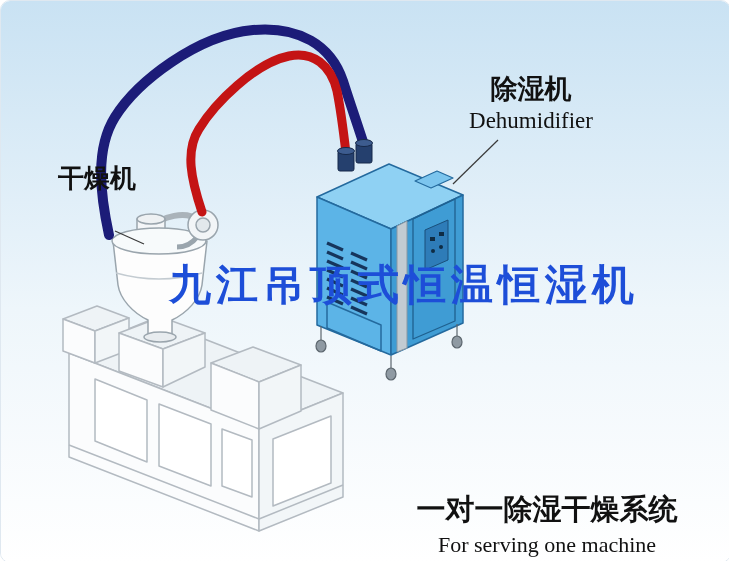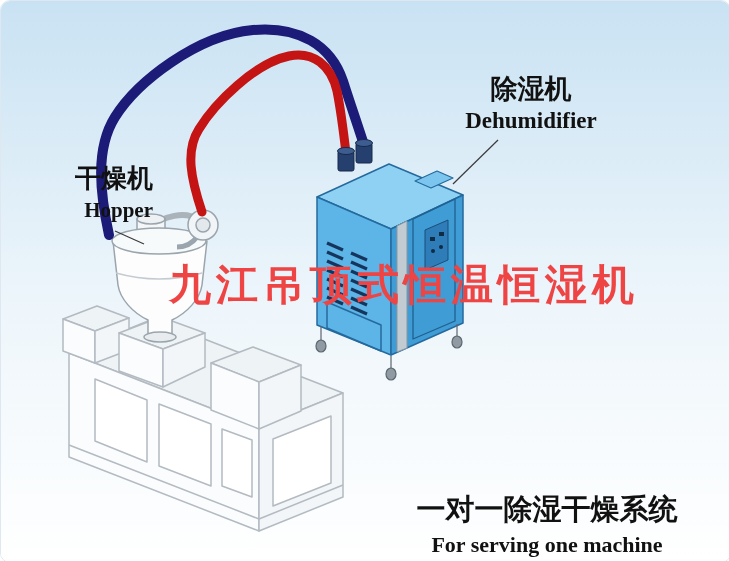--- a/index.html
+++ b/index.html
@@ -4,34 +4,34 @@
 <style>
   html,body{margin:0;padding:0;background:#fff;}
   .frame{
     position:relative;width:729px;height:561px;
     border:1px solid #dfe8f0;border-radius:10px;overflow:hidden;
     font-family:"Liberation Sans",sans-serif;
   }
   .illustration{position:absolute;left:0;top:0;width:729px;height:561px;}
   .label-block{position:absolute;text-align:center;line-height:1.05;color:#111;}
   .label-cn{font-family:"Liberation Sans",sans-serif;font-weight:700;}
-  .label-en{font-family:"Liberation Serif",serif;font-weight:700;}
-  #label-hopper{left:40px;top:164px;width:112px;text-align:right;}
+  .label-en{font-family:"Liberation Serif",serif;font-weight:400;}
+  #label-hopper{left:40px;top:164px;width:112px;}
   #label-hopper .label-cn{font-size:26px;}
   #label-hopper .label-en{font-size:21px;margin-top:7px;}
   #label-dehumidifier{left:448px;top:74px;width:164px;}
   #label-dehumidifier .label-cn{font-size:27px;}
   #label-dehumidifier .label-en{font-size:23px;margin-top:6px;}
   #label-system{left:398px;top:450px;width:296px;}
   #label-system .label-cn{font-size:29px;margin-top:43px;}
   #label-system .label-en{font-size:22px;margin-top:9px;}
   .watermark{
     position:absolute;left:168px;top:256px;
     font-size:42px;font-weight:700;letter-spacing:5px;white-space:nowrap;
-    color:#ef4444;font-family:"Liberation Sans",sans-serif;
+    color:#1d4ed8;font-family:"Liberation Sans",sans-serif;
   }
 </style>
 </head>
 <body>
 
 <div class="frame">
 
   <svg class="illustration" viewBox="0 0 729 561">
     <defs>
       <linearGradient id="bg" x1="0" y1="0" x2="0" y2="1">
@@ -133,21 +133,20 @@
           <ellipse cx="456" cy="341" rx="5" ry="6"></ellipse>
       </g>
     </g>
 
     <line x1="114" y1="230" x2="143" y2="243" stroke="#3a3a3a" stroke-width="1.2"></line>
     <line x1="497" y1="139" x2="452" y2="183" stroke="#3a3a3a" stroke-width="1.2"></line>
   </svg>
 
   <div class="label-block" id="label-hopper">
     <div class="label-cn">干燥机</div>
-    <div class="label-en">Hopper</div>
   </div>
 
   <div class="label-block" id="label-dehumidifier">
     <div class="label-cn">除湿机</div>
     <div class="label-en">Dehumidifier</div>
   </div>
 
   <div class="watermark">九江吊顶式恒温恒湿机</div>
 
   <div class="label-block" id="label-system">

